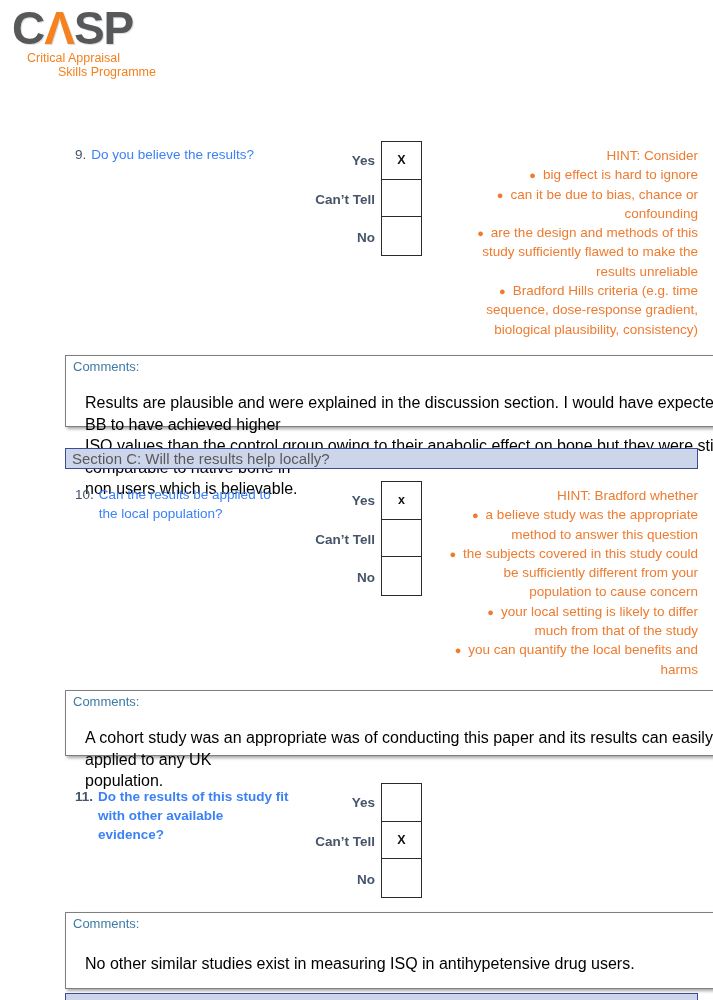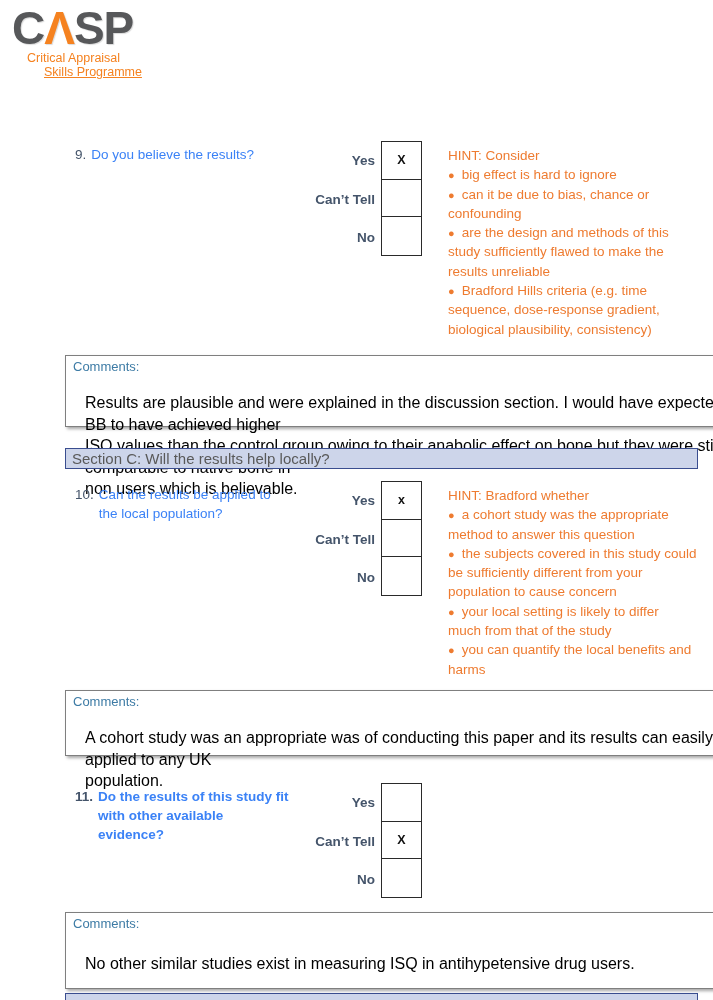--- a/index.html
+++ b/index.html
@@ -20,21 +20,21 @@
     font-size: 46px;
     font-weight: bold;
     color: #57585a;
     letter-spacing: -1px;
     line-height: 1.05;
     text-shadow: 1px 1px 1px rgba(0,0,0,0.15);
   }
   .logo-word .letter-a { color: #f58220; }
   .logo-sub { color: #f58220; font-size: 12.5px; line-height: 1.1; }
   .logo-sub-line1 { margin-left: 15px; }
-  .logo-sub-line2 { margin-left: 32px; text-decoration: underline; }
+  .logo-sub-line2 { margin-left: 46px; }
 
   
   .question {
     position: absolute;
     display: flex;
     width: 290px;
     font-size: 13.5px;
     line-height: 1.4;
   }
   .q-num { color: #44546a; margin-right: 5px; white-space: nowrap; }
@@ -67,20 +67,21 @@
     display: flex;
     align-items: center;
     justify-content: center;
   }
   .checkbox:last-child { border-bottom: none; }
   .mark { font-weight: bold; font-size: 12.5px; color: #111; }
 
   .hints {
     position: absolute;
     width: 250px;
+    text-align: right;
     color: #ee7b30;
     font-size: 13.5px;
     line-height: 1.43;
   }
   .hint-title { white-space: pre-line; }
   .hint-item .bullet { margin-right: 7px; font-size: 11px; }
   .hint-item .hint-text { white-space: pre-line; }
 
   
   .cbox {
@@ -197,21 +198,21 @@
     <div class="checkbox">
         <span class="mark"></span>
       </div>
     <div class="checkbox">
         <span class="mark"></span>
       </div>
   </div>
 
   <div class="hints" style="left:448px; top:486px;">
     <div class="hint-title">HINT: Bradford whether</div>
-    <div class="hint-item"><span class="bullet">●</span><span class="hint-text">a cohort study was the appropriate
+    <div class="hint-item"><span class="bullet">●</span><span class="hint-text">a believe study was the appropriate
 method to answer this question</span></div>
     <div class="hint-item"><span class="bullet">●</span><span class="hint-text">the subjects covered in this study could
 be sufficiently different from your
 population to cause concern</span></div>
     <div class="hint-item"><span class="bullet">●</span><span class="hint-text">your local setting is likely to differ
 much from that of the study</span></div>
     <div class="hint-item"><span class="bullet">●</span><span class="hint-text">you can quantify the local benefits and
 harms</span></div>
   </div>
 

